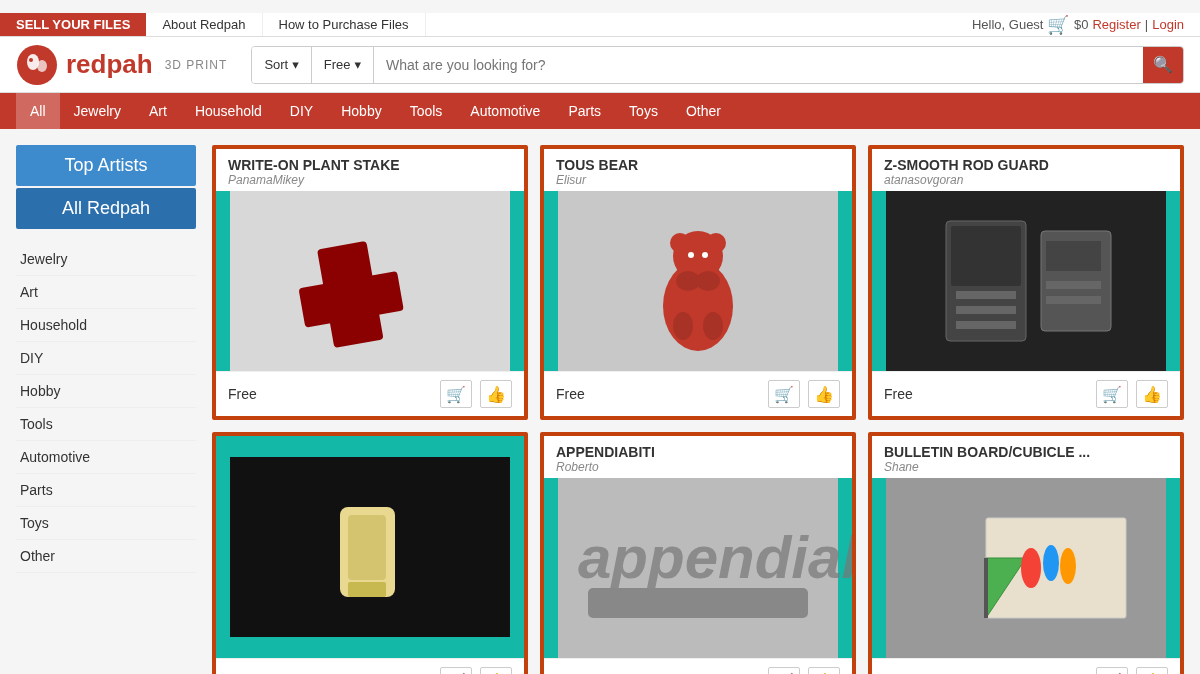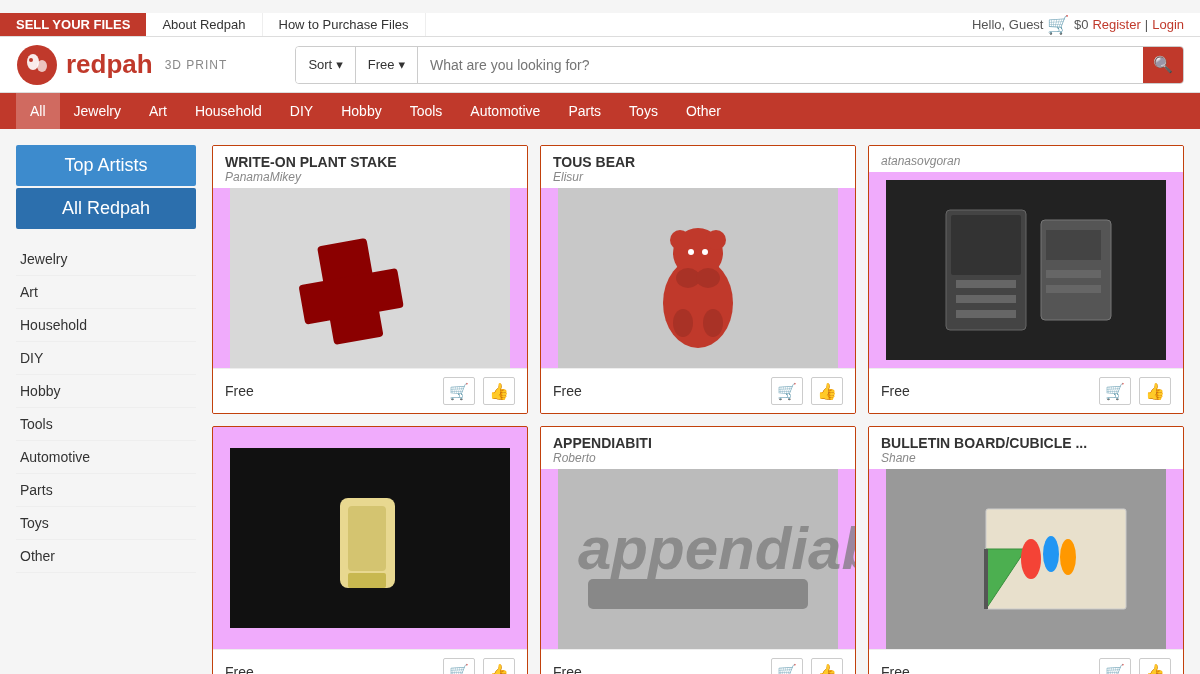--- a/index.html
+++ b/index.html
@@ -59,21 +59,20 @@
     .cart-icon { font-size: 18px; color: #555; }
 
     
     .search-bar {
       background: #fff;
       display: flex;
       align-items: center;
       padding: 8px 16px;
       border-bottom: 1px solid #ddd;
       height: 56px;
-      gap: 44px;
     }
     .logo-area {
       display: flex;
       align-items: center;
       gap: 8px;
       margin-right: 24px;
     }
     .logo-text {
       font-size: 26px;
       font-weight: bold;
@@ -204,22 +203,22 @@
     }
 
     
     .product-grid {
       flex: 1;
       display: grid;
       grid-template-columns: repeat(3, 1fr);
       gap: 12px;
     }
     .product-card {
-      background: #f0abfc;
-      border: 1px solid #c2410c;
+      background: #14b8a6;
+      border: 4px solid #c2410c;
       border-radius: 2px;
       overflow: hidden;
       display: flex;
       flex-direction: column;
     }
     .product-card .card-header {
       padding: 8px 12px 4px;
       background: #fff;
     }
     .product-card .card-title {
@@ -405,20 +404,21 @@
     <div class="card-footer">
       <span class="card-price">Free</span>
       <div class="card-actions">
         <button class="card-btn">🛒</button>
         <button class="card-btn">👍</button>
       </div>
     </div>
   </div>
       <div class="product-card">
     <div class="card-header">
+      <div class="card-title">Z-Smooth Rod guard</div>
       <div class="card-author">atanasovgoran</div>
     </div>
     <div class="card-image">
       <svg class="product-svg" viewBox="0 0 280 180" xmlns="http://www.w3.org/2000/svg">
       <rect width="280" height="180" fill="#222"></rect>
       <rect x="60" y="30" width="80" height="120" rx="4" fill="#444" stroke="#666" stroke-width="1"></rect>
       <rect x="65" y="35" width="70" height="60" rx="2" fill="#333"></rect>
       <rect x="155" y="40" width="70" height="100" rx="4" fill="#555" stroke="#777" stroke-width="1"></rect>
       <rect x="70" y="100" width="60" height="8" fill="#666"></rect>
       <rect x="70" y="115" width="60" height="8" fill="#666"></rect>

